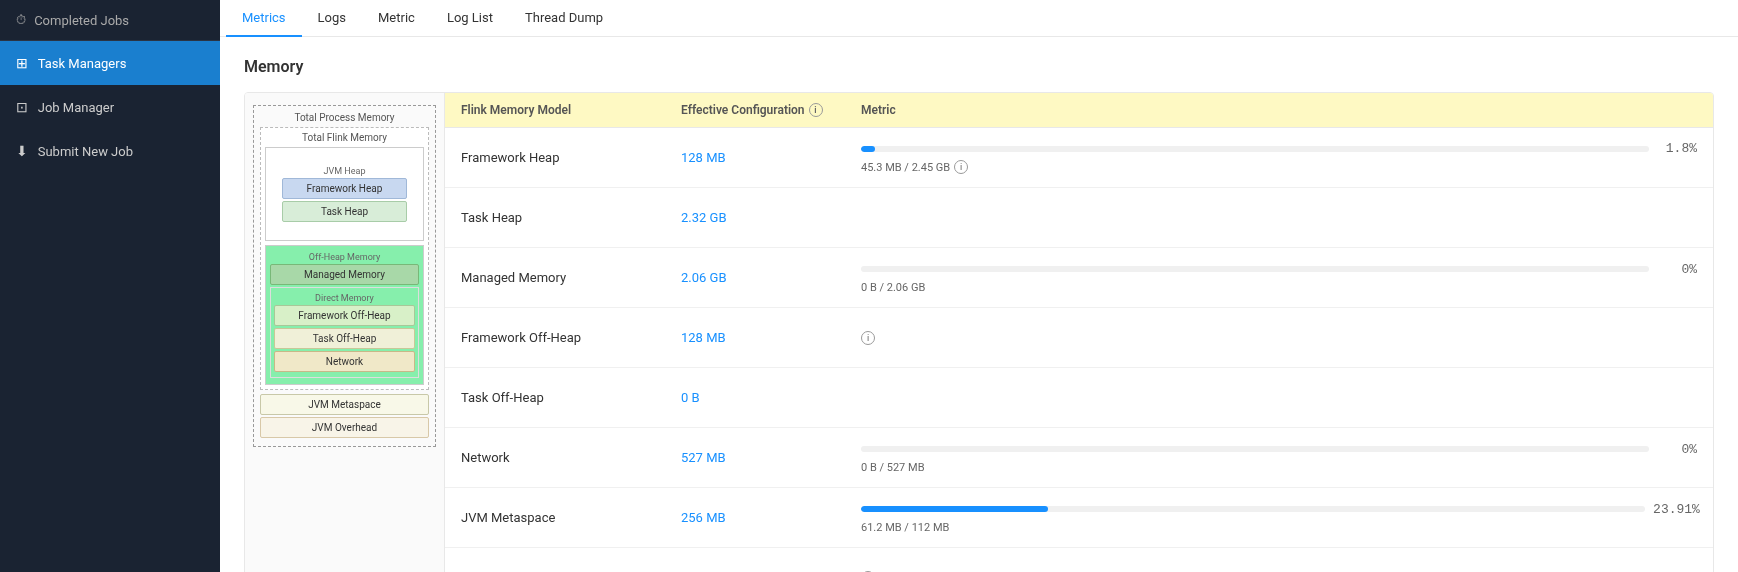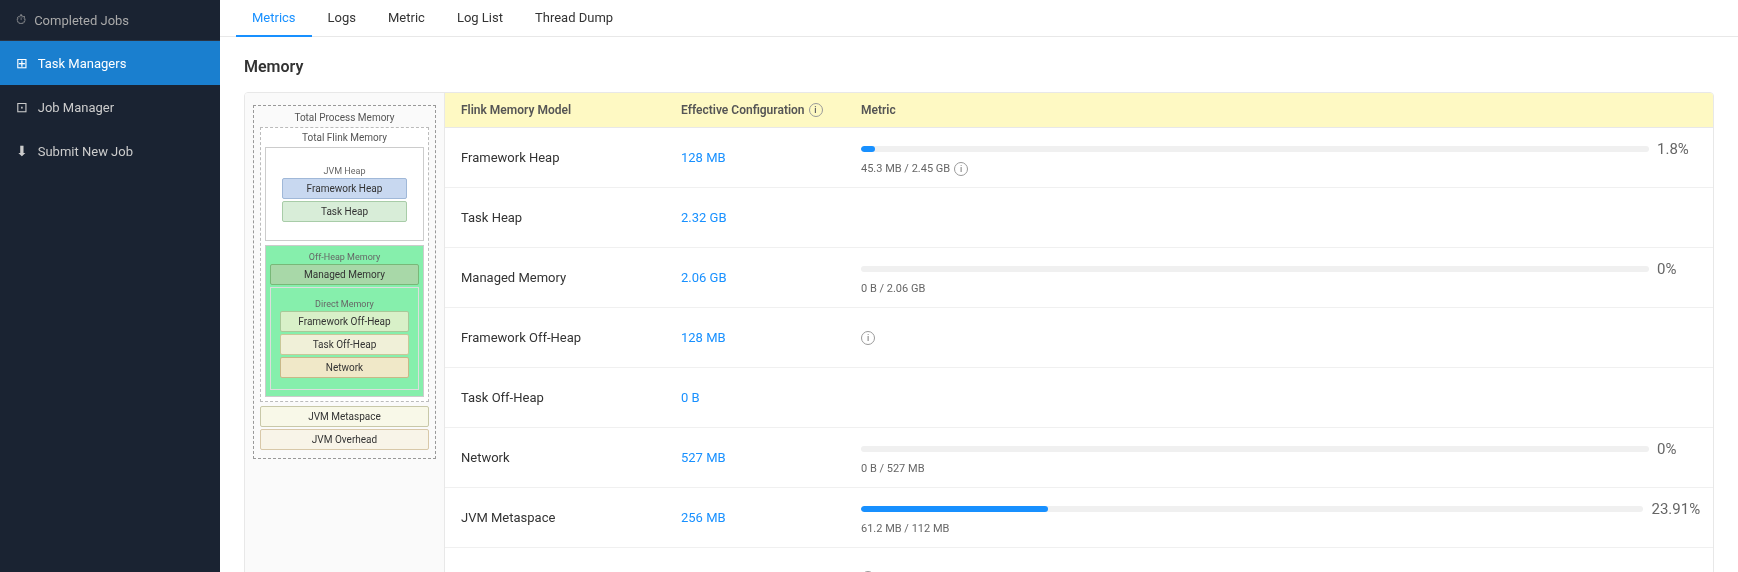--- a/index.html
+++ b/index.html
@@ -41,21 +41,21 @@
       display: flex;
       flex-direction: column;
       background: #fff;
       overflow: hidden;
     }
 
     
     .tabs {
       display: flex;
       border-bottom: 1px solid #e8e8e8;
-      padding: 0 16px;
+      padding: 0 6px;
       background: #fff;
     }
     .tab {
       padding: 10px 16px;
       cursor: pointer;
       font-size: 13px;
       color: #333;
       border-bottom: 2px solid transparent;
       margin-bottom: -1px;
     }
@@ -140,21 +140,21 @@
       background: #86efac;
     }
     .diagram-section-label {
       font-size: 9px;
       color: #666;
       text-align: center;
       margin: 2px 0;
     }
     .diagram-direct {
       border: 1.5px solid #ddd;
-      padding: 9px;
+      padding: 3px;
       margin: 2px 0;
     }
 
     
     .memory-table {
       flex: 1;
       overflow: hidden;
     }
     .table-header {
       display: grid;
@@ -206,25 +206,26 @@
       border-radius: 3px;
       background: #1890ff;
     }
     .progress-row {
       display: flex;
       align-items: center;
       justify-content: space-between;
       gap: 8px;
     }
     .progress-percent {
-      font-size: 15px;
+      font-size: 13px;
       color: #666;
       white-space: nowrap;
       min-width: 40px;
-      text-align: left;
+      text-align: right;
+      font-family: Liberation Mono, monospace;
     }
     .metric-sub {
       font-size: 11px;
       color: #666;
       display: flex;
       align-items: center;
       gap: 4px;
     }
     .info-icon {
       display: inline-flex;

